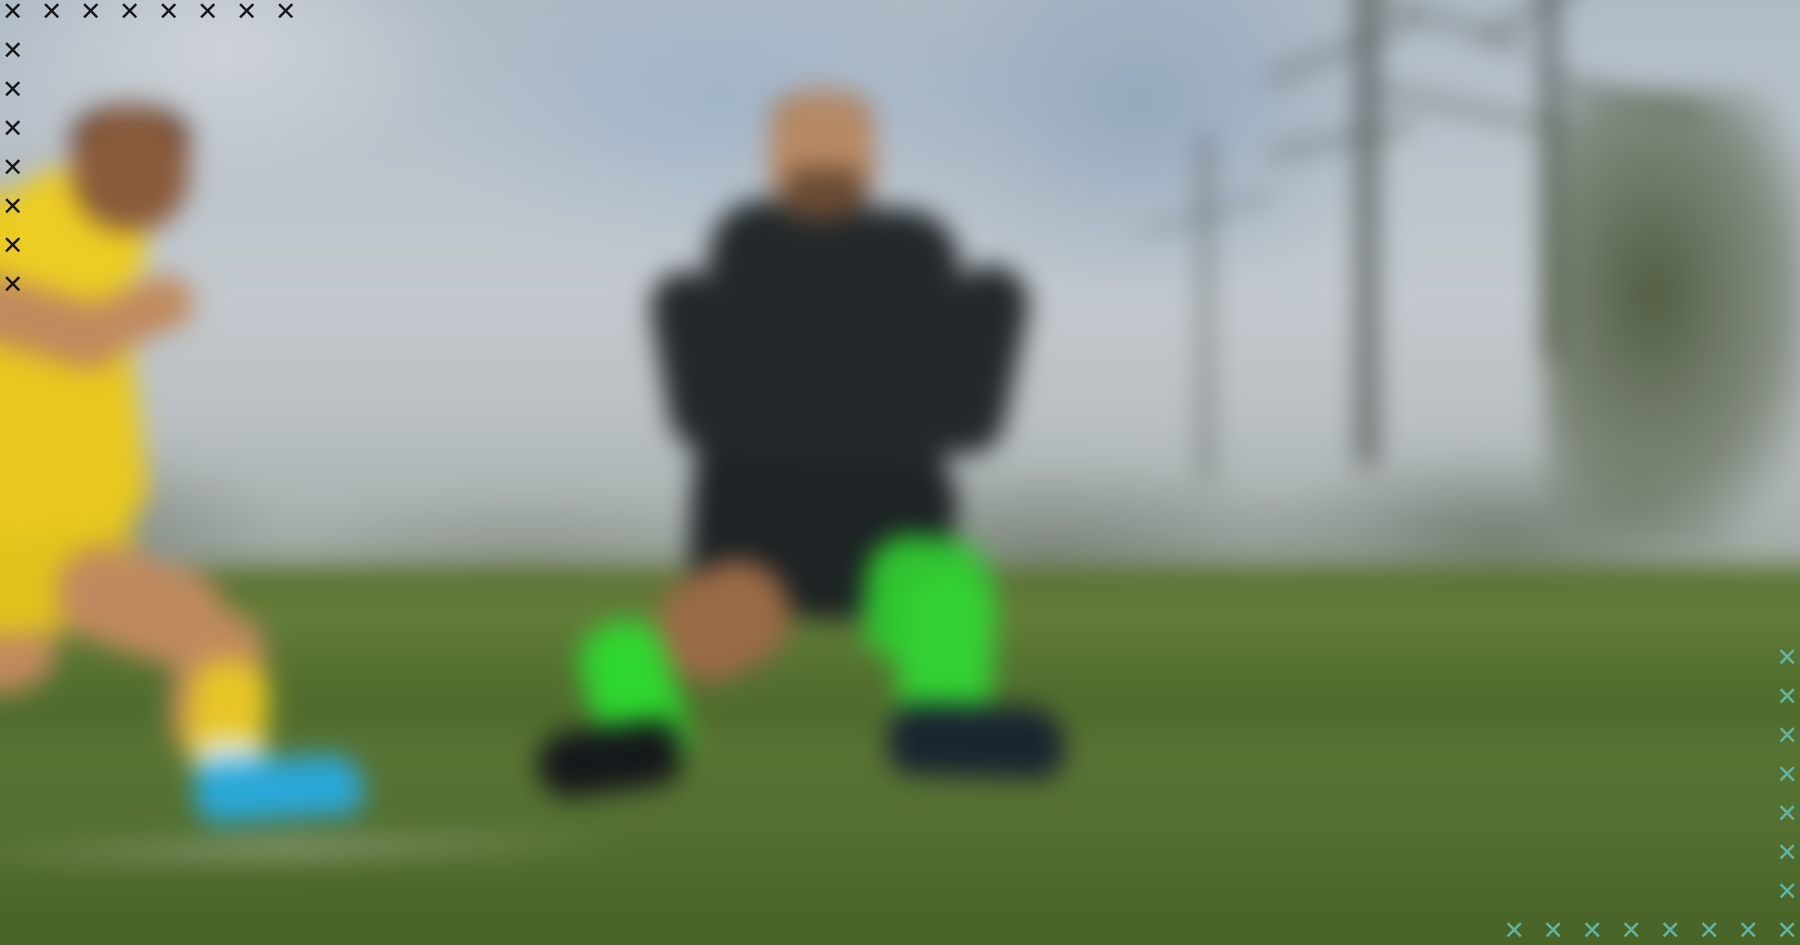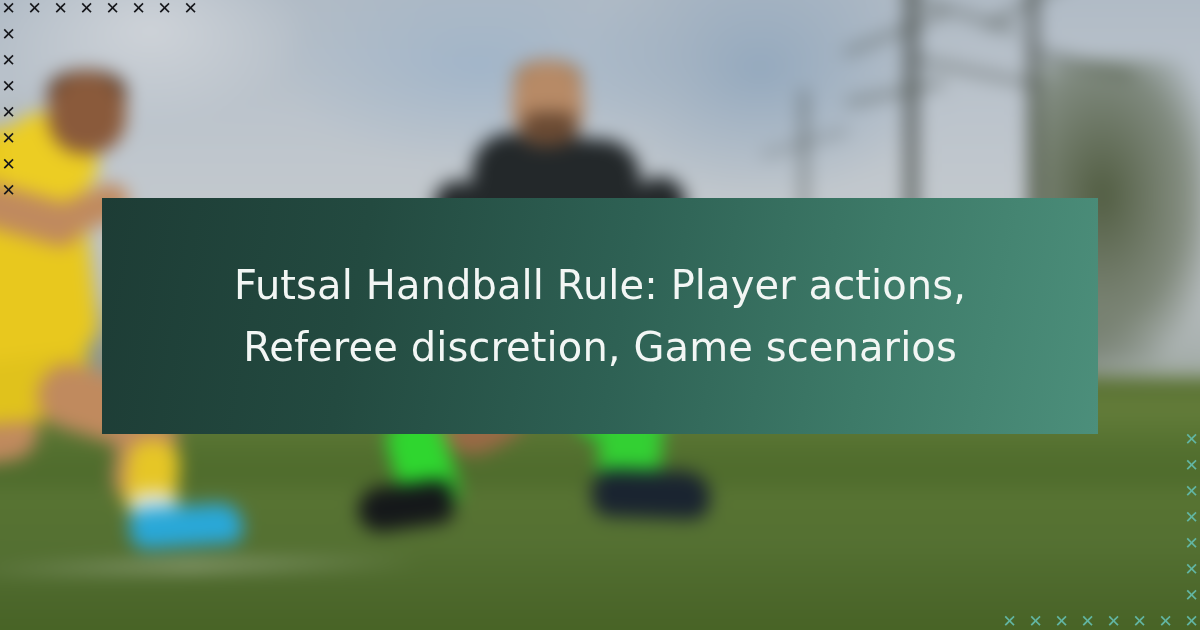--- a/index.html
+++ b/index.html
@@ -493,17 +493,14 @@
       <span style="color: rgb(98, 181, 162); right: 183px; bottom: 1px;">✕</span>
       <span style="color: rgb(98, 181, 162); right: 1px; bottom: 27px;">✕</span>
       <span style="color: rgb(98, 181, 162); right: 1px; bottom: 53px;">✕</span>
       <span style="color: rgb(98, 181, 162); right: 1px; bottom: 79px;">✕</span>
       <span style="color: rgb(98, 181, 162); right: 1px; bottom: 105px;">✕</span>
       <span style="color: rgb(98, 181, 162); right: 1px; bottom: 131px;">✕</span>
       <span style="color: rgb(98, 181, 162); right: 1px; bottom: 157px;">✕</span>
       <span style="color: rgb(98, 181, 162); right: 1px; bottom: 183px;">✕</span>
     </div>
 
-  <div class="title-band">
-    <h1 class="title-text">Futsal Handball Rule: Player actions, Referee discretion, Game scenarios</h1>
-  </div>
 
 </div>
 
 </body></html>

